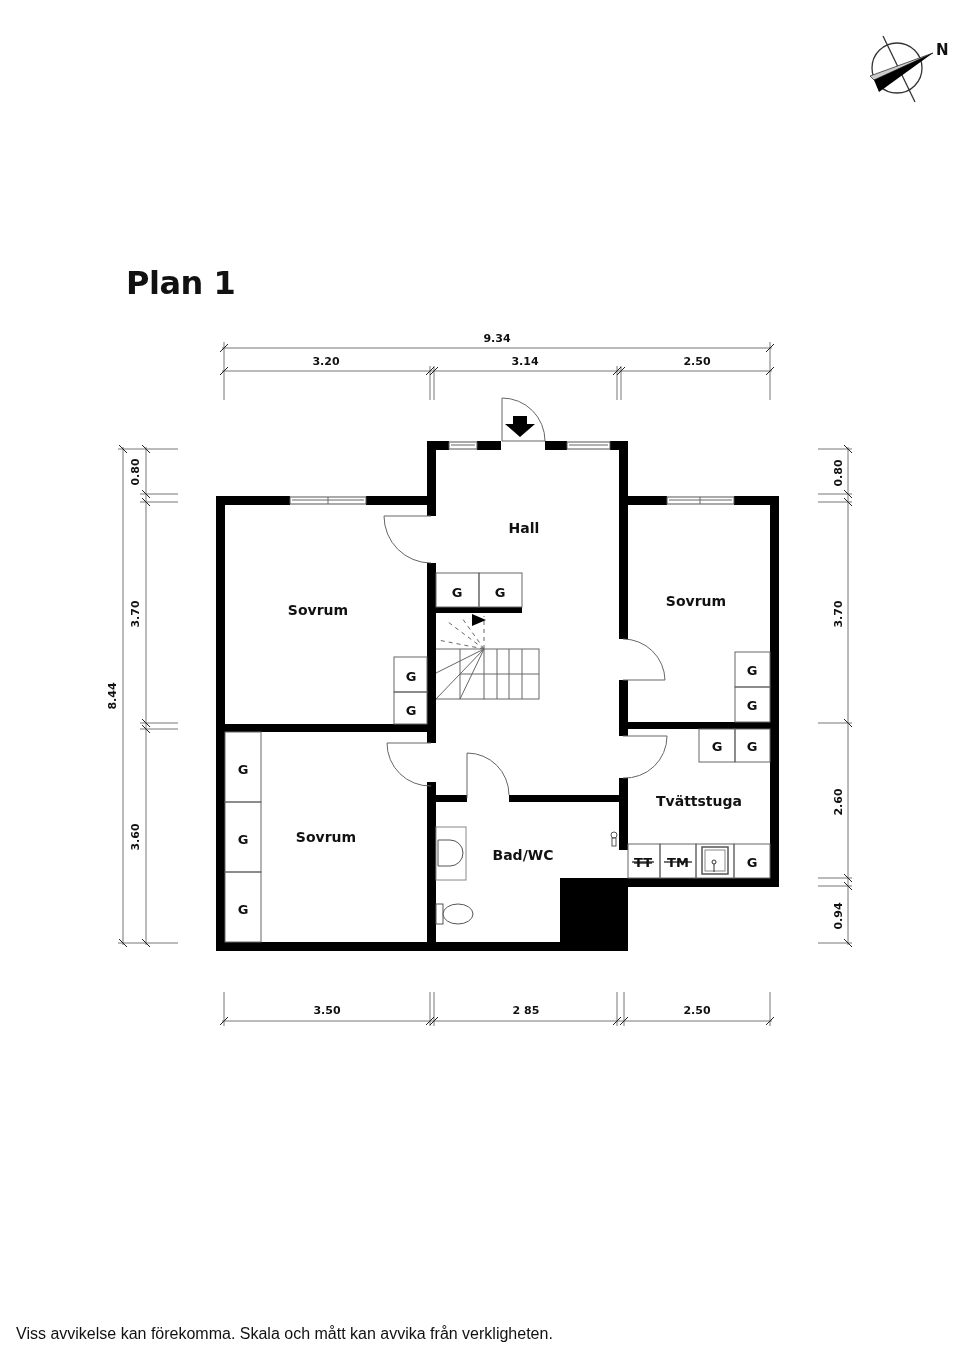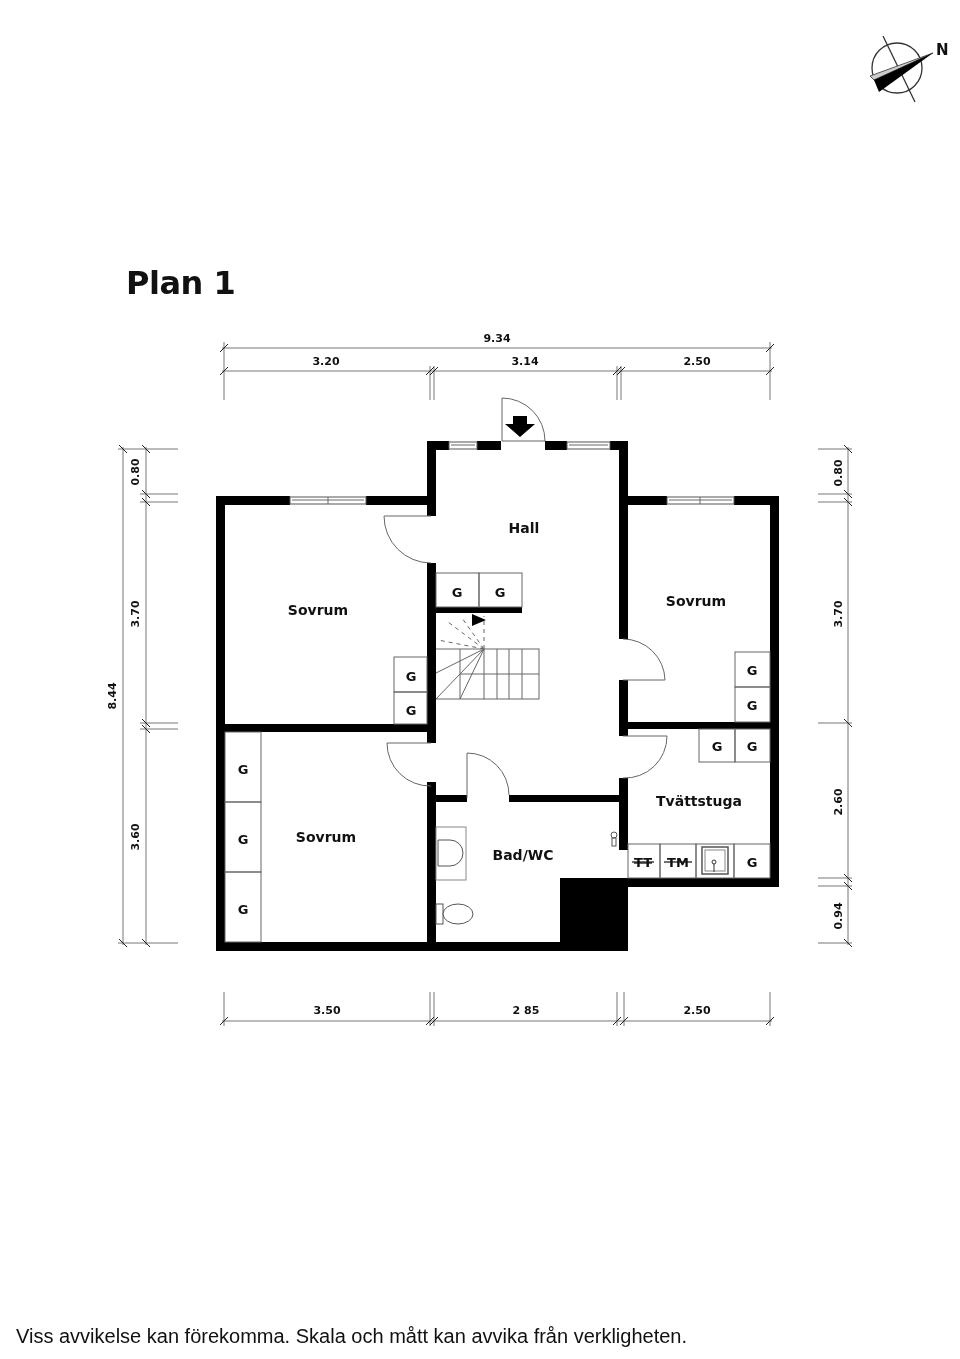--- a/index.html
+++ b/index.html
@@ -2,21 +2,21 @@
 <html><head>
   <meta charset="utf-8">
   <style>
     html, body { margin: 0; padding: 0; background: #ffffff; }
     body { width: 960px; height: 1359px; position: relative; overflow: hidden; font-family: "DejaVu Sans", sans-serif; }
     #plan { position: absolute; left: 0; top: 0; width: 960px; height: 1359px; }
     .title { font-family: "DejaVu Sans", sans-serif; font-weight: bold; font-size: 32px; fill: #111; letter-spacing: -0.5px; }
     .dim { font-family: "DejaVu Sans", sans-serif; font-weight: bold; font-size: 11px; fill: #111; }
     .room { font-family: "DejaVu Sans", sans-serif; font-weight: bold; font-size: 14px; fill: #111; }
     .g { font-family: "DejaVu Sans", sans-serif; font-weight: bold; font-size: 13px; fill: #111; }
-    .footer { position: absolute; left: 16px; top: 1325px; font-family: "Liberation Sans", sans-serif; font-size: 20px; color: #111; }
+    .footer { position: absolute; left: 16px; top: 1325px; font-family: "Liberation Sans", sans-serif; font-size: 16px; color: #111; }
     .dline { stroke: #777; stroke-width: 1; fill: none; }
     .tick { stroke: #222; stroke-width: 1; }
     .wall { fill: #000; }
     .thin { stroke: #666; stroke-width: 1; fill: none; }
     .fix { stroke: #555; stroke-width: 1; fill: #fff; }
   </style>
 </head>
 <body>
 
 <svg id="plan" viewBox="0 0 960 1359" xmlns="http://www.w3.org/2000/svg">

